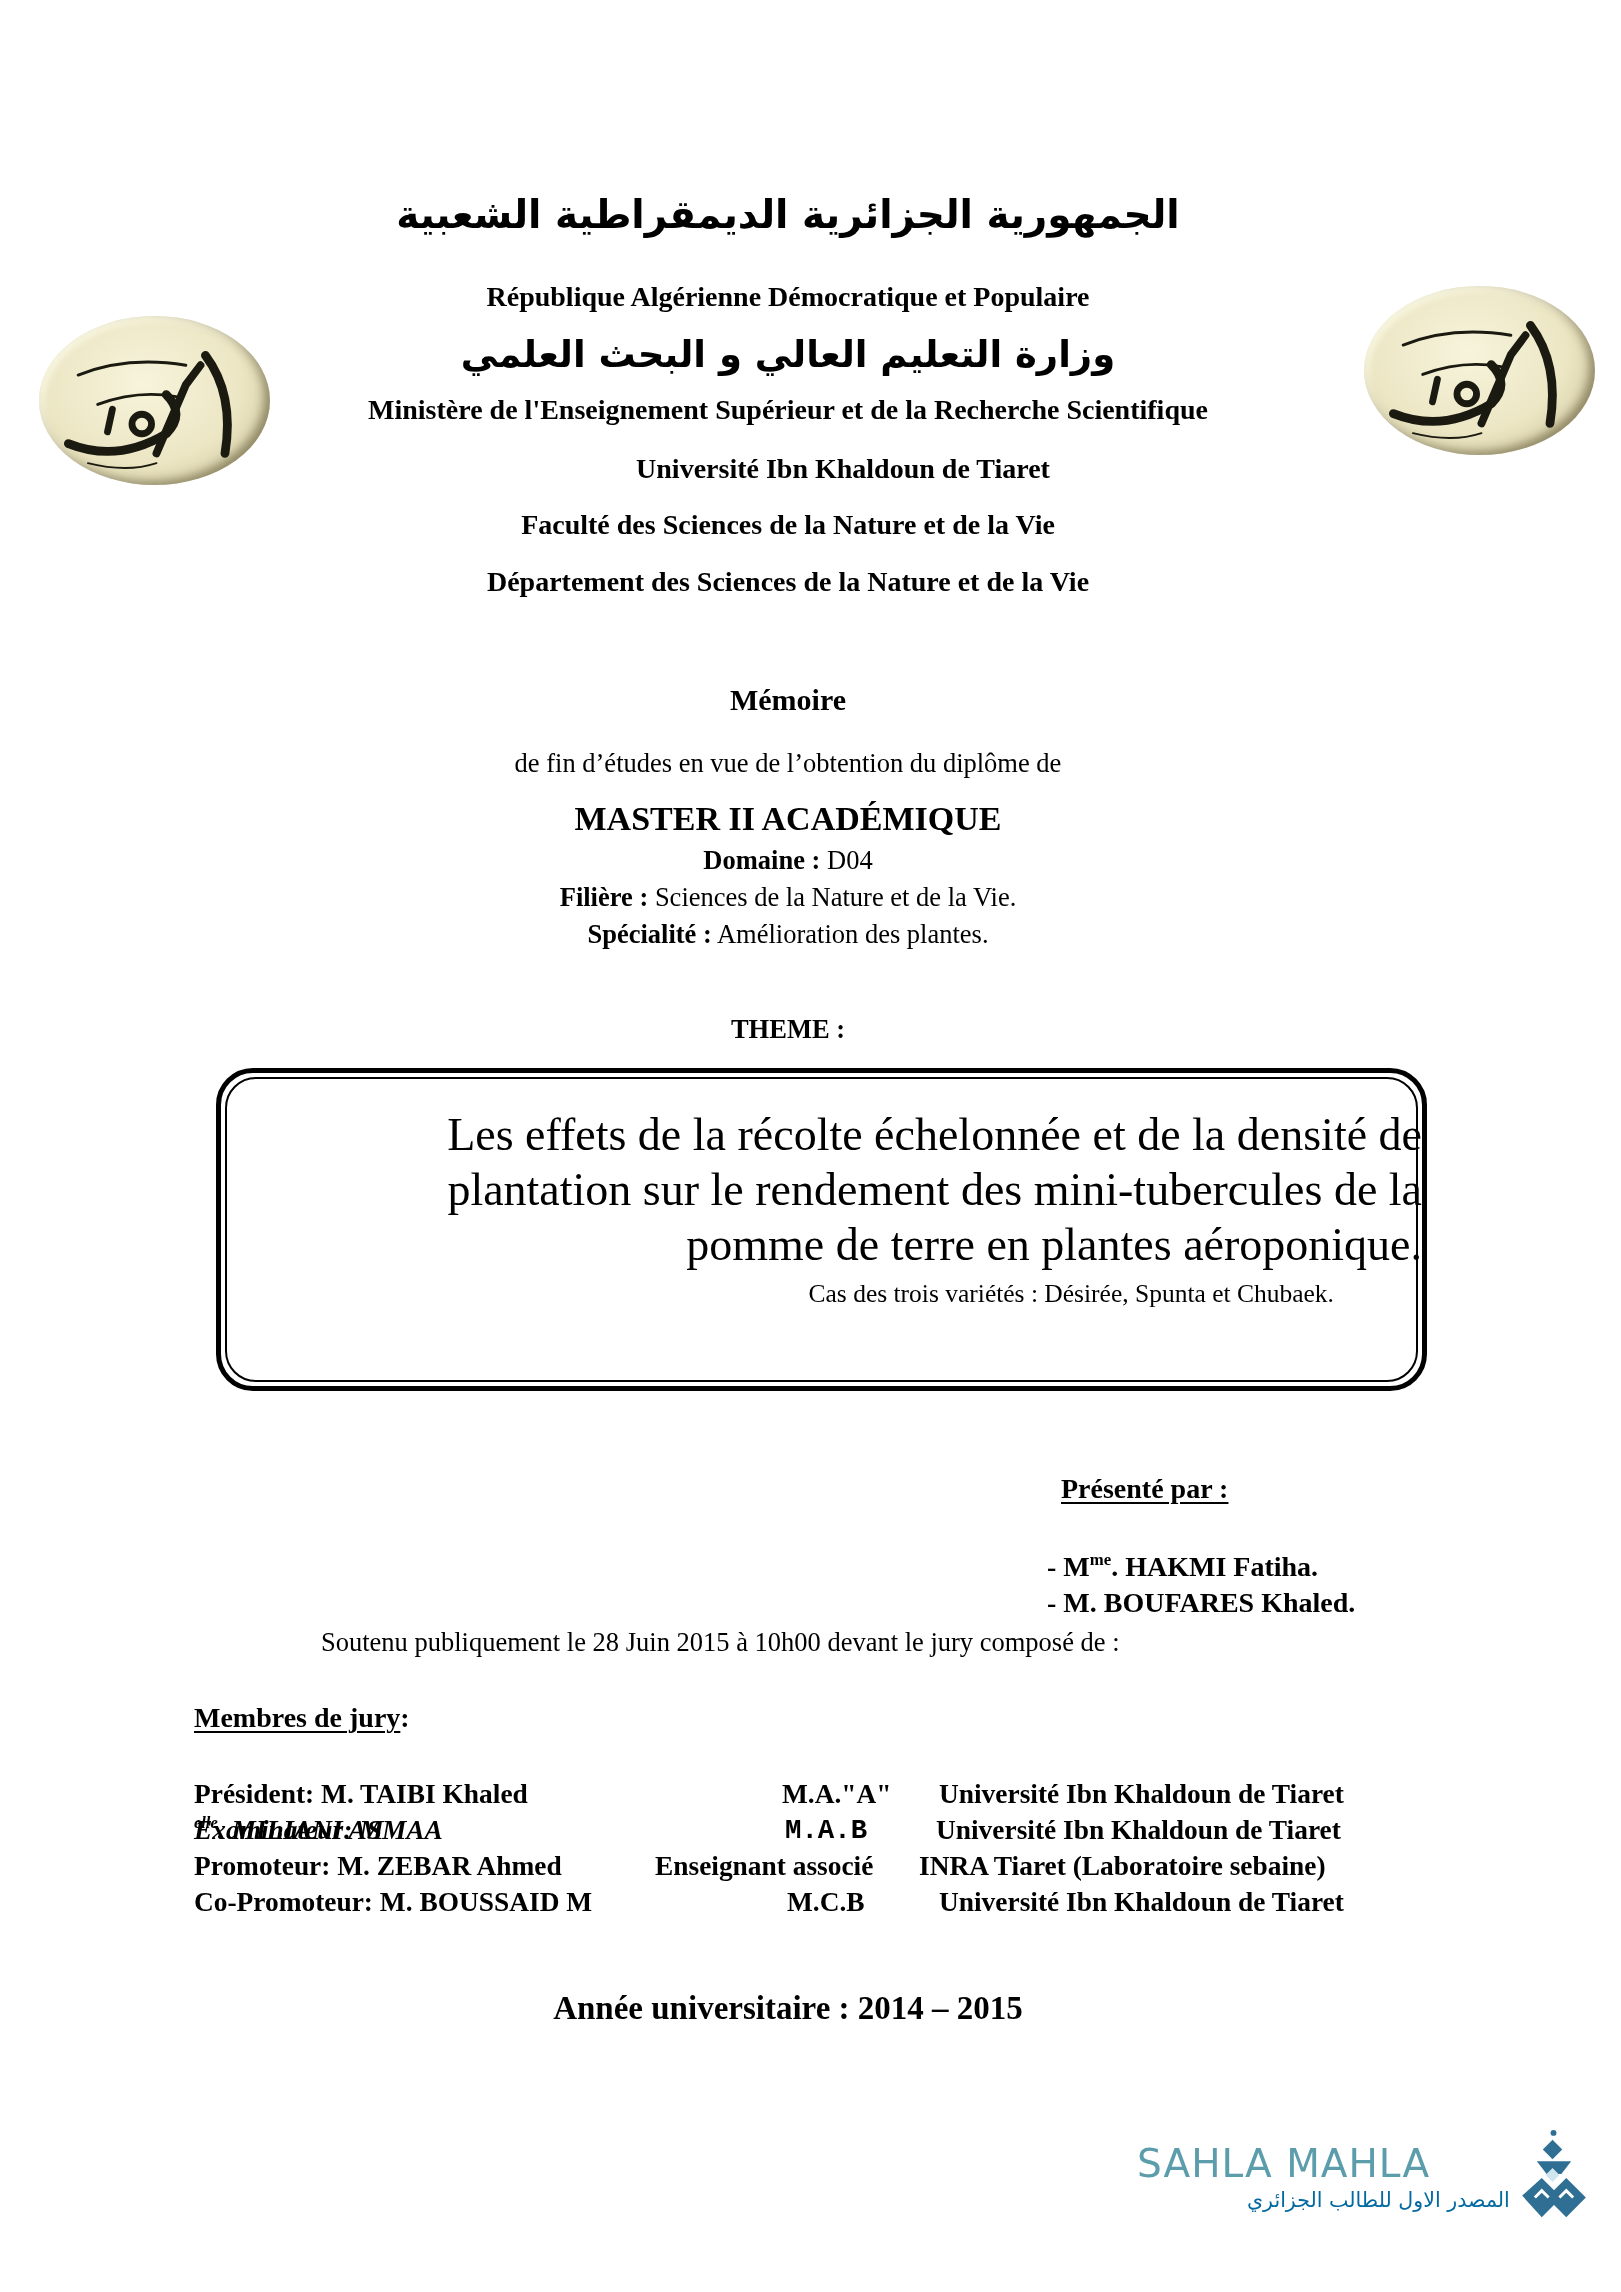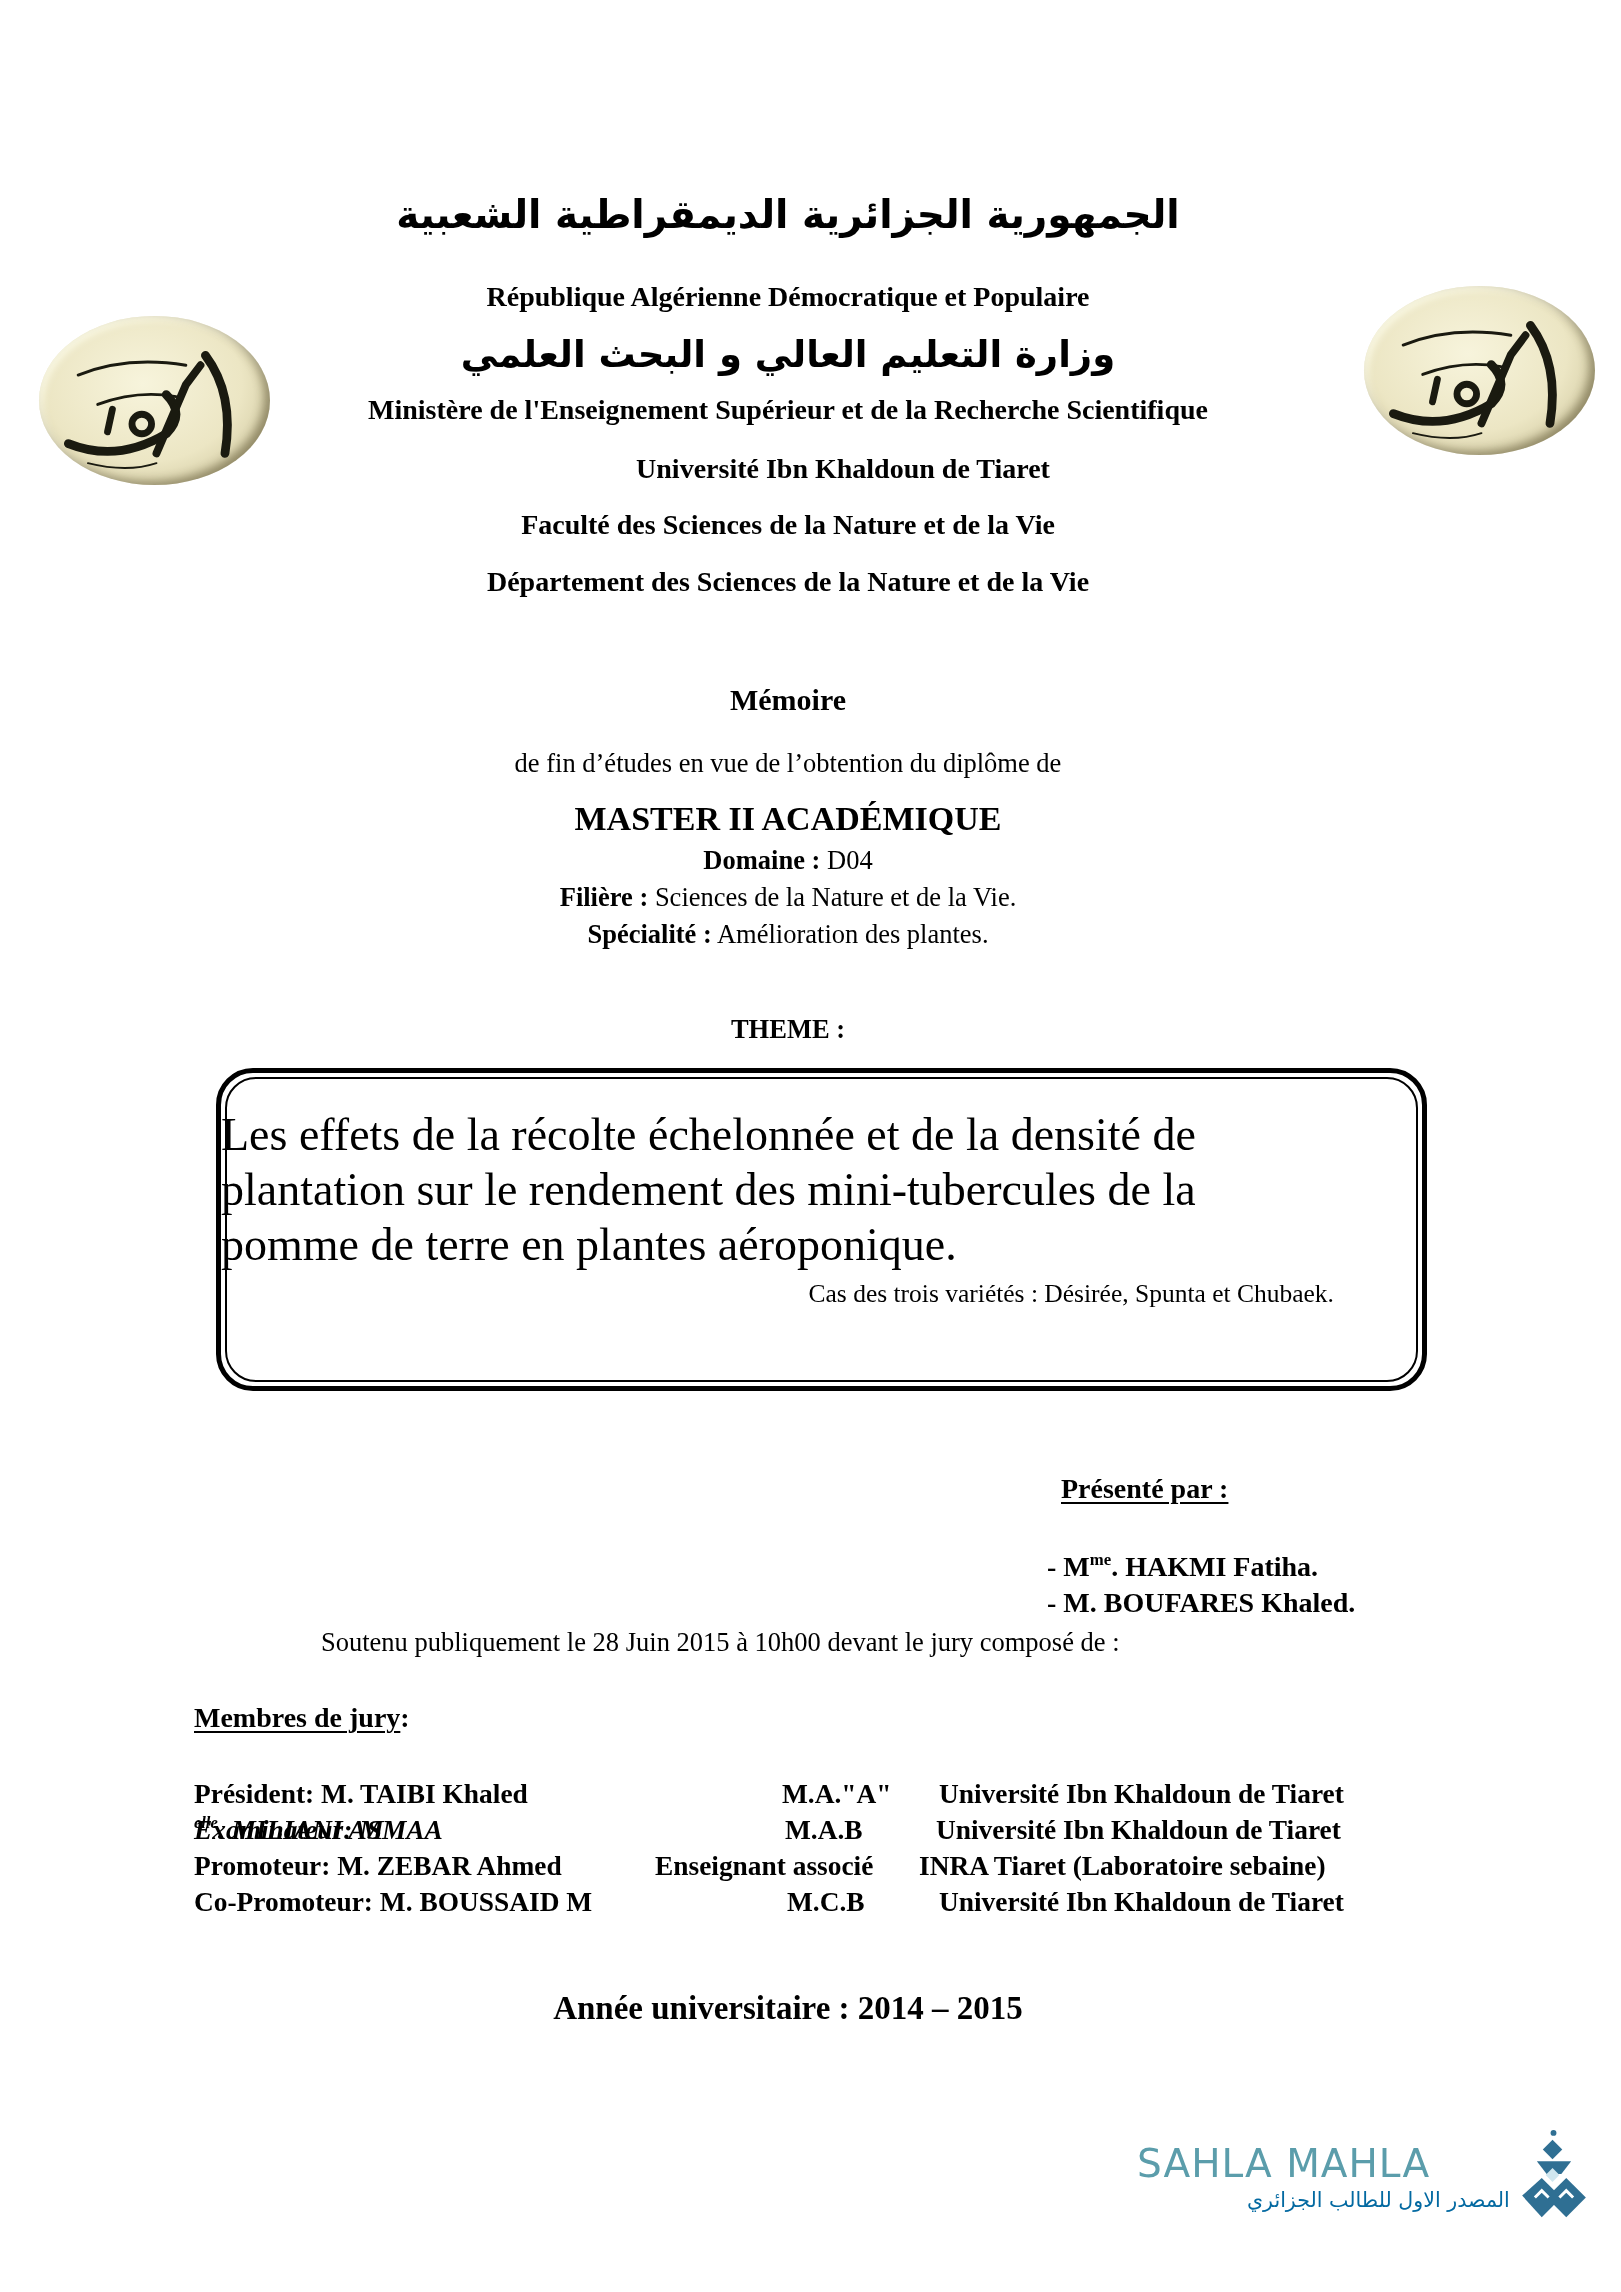--- a/index.html
+++ b/index.html
@@ -10,21 +10,21 @@
   .ar { font-family: "DejaVu Sans", "Liberation Sans", sans-serif; font-weight: bold; direction: rtl; }
   .b { font-weight: bold; }
   .seal { position: absolute; width: 231px; height: 169px; border-radius: 50%;
           background: radial-gradient(ellipse at 45% 40%, #f7f4dc 0%, #ece6c4 55%, #cfc79e 85%, #a9a07a 100%);
           box-shadow: inset -5.9px -3.9px 9.8px rgba(60,50,20,0.45), inset 3.9px 3.9px 7.8px rgba(255,255,240,0.7); }
   .seal svg { width: 100%; height: 100%; }
   .box-outer { position: absolute; left: 216px; top: 1068px; width: 1211px; height: 323px;
                border: 5.9px solid #000; border-radius: 37px; box-sizing: border-box; }
   .box-inner { position: absolute; left: 3.9px; top: 3.9px; right: 3.9px; bottom: 3.9px;
                border: 2px solid #000; border-radius: 31px; }
-  .title-line { position: absolute; left: 0; width: 100%; text-align: left; font-size: 46px; white-space: nowrap; }
+  .title-line { position: absolute; left: 0; width: 100%; text-align: right; font-size: 46px; white-space: nowrap; }
   .u { text-decoration: underline; text-decoration-thickness: 2px; text-underline-offset: 3.9px; }
   .jury-row { position: absolute; left: 194px; height: 35px; font-size: 27.4px; font-weight: bold; white-space: nowrap; width: 1274px; }
   .jury-row span { position: absolute; top: 0; }
   sup { font-size: 60%; vertical-align: 0; position: relative; top: -0.65em; }
 </style>
 </head>
 <body>
 
 <div class="seal" style="left:39px; top:316px;">
   <svg viewBox="0 0 236 172">
@@ -99,21 +99,21 @@
   <span class="u">Membres de jury</span><span>:</span>
 </div>
 
 <div class="jury-row" style="top:1779px;">
   <span style="left:0;">Président: M.   TAIBI Khaled</span>
   <span style="left:588px;">M.A."A"</span>
   <span style="left:745px;">Université Ibn Khaldoun de Tiaret</span>
 </div>
 <div class="jury-row" style="top:1815px;">
   <span style="left:0;font-style:italic;"><span>Examinateur: M</span><sup>elle</sup><span>. MILIANI ASMAA</span></span>
-  <span style="left:591px;">M.A.B</span>
+  <span style="left:591px;font-family:Liberation Mono, monospace;">M.A.B</span>
   <span style="left:742px;">Université Ibn Khaldoun de Tiaret</span>
 </div>
 <div class="jury-row" style="top:1851px;">
   <span style="left:0;">Promoteur: M. ZEBAR Ahmed</span>
   <span style="left:461px;">Enseignant associé</span>
   <span style="left:725px;">INRA Tiaret (Laboratoire sebaine)</span>
 </div>
 <div class="jury-row" style="top:1887px;">
   <span style="left:0;">Co-Promoteur: M.  BOUSSAID M</span>
   <span style="left:593px;">M.C.B</span>

